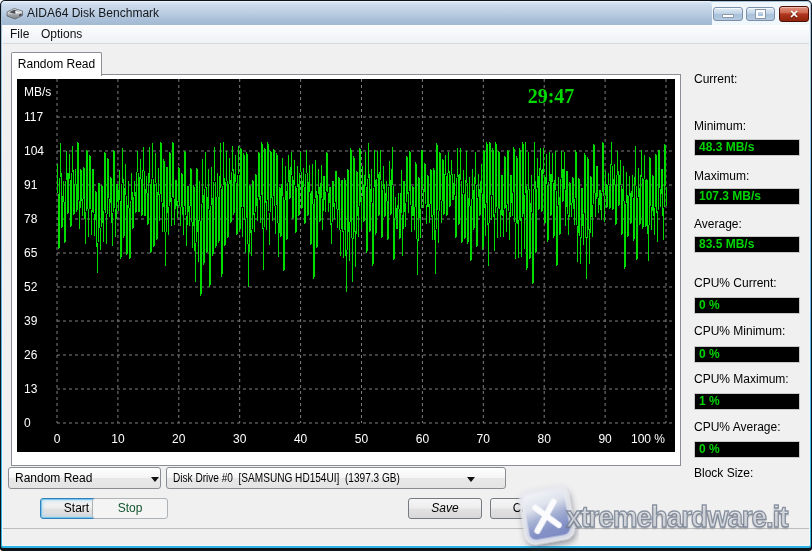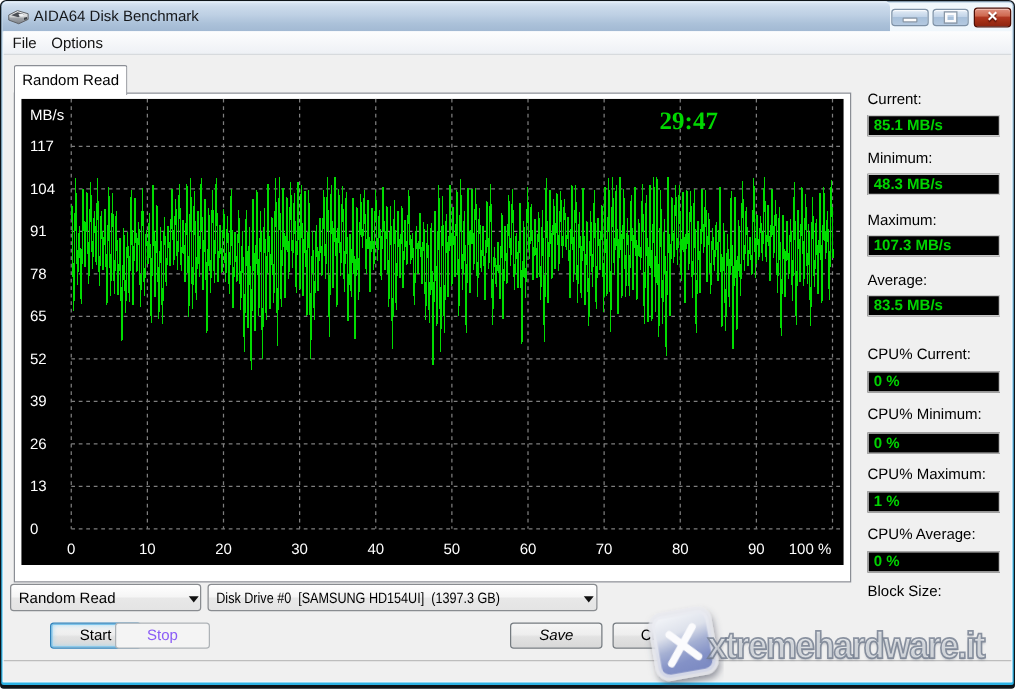--- a/index.html
+++ b/index.html
@@ -25,21 +25,21 @@
   .pane{position:absolute;left:11px;top:74px;width:670px;height:392px;background:#fff;border:1px solid #8b8e95;box-sizing:border-box;z-index:2;}
   .chart{position:absolute;left:5px;top:4px;}
   .plabel{position:absolute;left:694px;font-size:12px;color:#000;z-index:2}
   .pbox{position:absolute;left:694px;width:106px;height:17px;background:#000;border:1px solid #c9c9c9;box-sizing:border-box;color:#00d400;font-weight:bold;font-size:12px;line-height:15px;padding-left:4px;z-index:2}
   .combo{position:absolute;top:467px;height:22px;background:linear-gradient(#ffffff 0%,#f5f5f5 48%,#e8e8e8 52%,#e4e4e4 100%);border:1px solid #898c90;border-radius:3px;box-sizing:border-box;font-size:12px;color:#000;line-height:20px;padding-left:6px;}
   .arrow{position:absolute;top:9px;}
   .sqz{display:inline-block;transform:scaleX(0.84);transform-origin:0 0;white-space:nowrap;}
   .arrow{position:absolute;top:9px;width:0;height:0;border-left:4px solid transparent;border-right:4px solid transparent;border-top:5px solid #111;}
   .btn{position:absolute;top:498px;height:21px;background:linear-gradient(#f5f5f5 0%,#eeeeee 45%,#e2e2e2 55%,#d8d8d8 100%);border:1px solid #757b80;border-radius:3px;box-sizing:border-box;font-size:12px;color:#000;text-align:center;line-height:19px;}
   .btnstart{border:1px solid #2f82bb;box-shadow:inset 0 0 0 1px #7cc3ea, inset 0 0 4px 1px #a8d9f2;margin-left:29px;}
-  .btnstop{border:1px solid #aeb3b7;color:#8b5cf6;background:#f4f4f4;}
+  .btnstop{border:1px solid #aeb3b7;color:#14532d;background:#f4f4f4;}
   .statusline{position:absolute;left:3px;top:528px;width:806px;height:1px;background:#bdbdbd;}
   .wmtext{position:absolute;left:566px;top:500px;font-size:30px;font-weight:bold;letter-spacing:-1.2px;
     color:rgba(229,232,238,0.45);-webkit-text-stroke:1.4px rgba(112,122,140,0.8);
     text-shadow:0 2px 2px rgba(90,98,115,0.35);transform:scaleX(0.93);transform-origin:left;z-index:9;}
   .wmtile{position:absolute;left:515px;top:481px;width:64px;height:70px;z-index:9;}
   svg text{font-family:"Liberation Sans",sans-serif;}
 </style></head>
 <body>
 <div class="win">
  <div class="ring1"></div>
@@ -94,38 +94,37 @@
           <text x="466.3" y="364" text-anchor="middle">70</text>
           <text x="527.2" y="364" text-anchor="middle">80</text>
           <text x="588.1" y="364" text-anchor="middle">90</text>
           <text x="631" y="364" text-anchor="middle">100 %</text>
     </g>
     <polyline points="40.5,84.8 42.0,170.1 43.5,63.8 45.0,148.7 46.5,101.7 48.0,163.9 49.5,72.0 51.0,134.5 52.5,74.9 54.0,148.3 55.5,66.8 57.0,136.2 58.5,89.8 60.0,133.2 61.0,63.4 62.5,149.9 64.0,90.2 65.5,136.9 67.0,87.9 68.5,164.8 70.0,70.7 71.5,157.9 73.0,75.7 74.5,155.9 76.0,89.8 77.5,156.7 79.0,111.7 80.5,194.0 82.0,103.8 83.5,171.1 85.0,106.4 86.5,162.5 88.0,73.3 89.5,164.7 91.0,79.1 92.5,138.3 94.0,98.5 95.5,166.5 97.0,71.5 98.5,158.1 100.0,105.1 101.5,132.3 102.5,91.5 104.0,179.5 105.5,69.4 107.0,158.9 108.5,84.7 110.0,176.1 111.5,102.5 113.0,180.1 114.5,94.4 116.0,149.6 117.5,101.6 119.0,134.1 120.5,72.0 122.0,133.3 123.5,80.0 125.0,137.0 126.5,68.3 128.0,137.4 129.5,97.1 131.0,146.3 132.5,68.1 134.0,174.2 135.5,63.7 137.0,168.3 138.5,74.0 140.0,160.7 141.5,89.5 142.5,142.2 144.0,63.2 145.5,153.1 147.0,79.9 148.5,187.1 150.0,87.8 151.5,155.7 153.0,73.3 154.5,147.4 156.0,63.1 157.5,146.3 159.0,101.0 160.5,139.1 162.0,88.1 163.5,146.5 165.0,94.0 166.5,156.1 168.0,72.0 169.5,167.0 171.0,107.0 172.5,146.5 174.0,89.2 175.5,168.8 177.0,105.6 178.5,202.8 180.0,88.9 181.5,183.2 182.5,102.5 184.0,217.2 185.5,80.2 187.0,185.8 188.5,73.1 190.0,174.0 191.5,90.0 193.0,208.0 194.5,87.8 196.0,176.6 197.5,68.3 199.0,168.5 200.5,94.5 202.0,163.5 203.5,63.6 205.0,197.5 206.5,62.8 208.0,166.5 209.5,71.6 211.0,159.0 212.5,78.8 214.0,144.3 215.5,66.8 217.0,135.5 218.5,75.8 220.0,155.6 221.5,66.6 223.0,152.2 224.0,69.4 225.5,157.5 227.0,74.0 228.5,174.0 230.0,72.8 231.5,208.0 233.0,106.1 234.5,176.6 236.0,101.4 237.5,153.4 239.0,95.2 240.5,142.0 242.0,73.3 243.5,143.8 245.0,62.8 246.5,190.8 248.0,69.0 249.5,151.3 251.0,62.8 252.5,166.2 254.0,72.0 255.5,141.8 257.0,70.1 258.5,154.8 260.0,74.3 261.5,177.7 263.0,108.0 264.0,158.3 265.5,79.1 267.0,192.3 268.5,86.7 270.0,160.9 271.5,76.1 273.0,119.5 274.5,73.3 276.0,140.4 277.5,81.2 279.0,154.2 280.5,87.3 282.0,136.8 283.5,73.4 285.0,129.7 286.5,88.8 288.0,145.3 289.5,70.7 291.0,137.0 292.5,85.7 294.0,166.2 295.5,85.5 297.0,200.2 298.5,81.3 300.0,168.8 301.5,89.9 303.0,143.3 304.5,85.8 305.5,151.2 307.0,96.8 308.5,132.9 310.0,73.3 311.5,132.5 313.0,107.7 314.5,165.3 316.0,102.0 317.5,140.1 319.0,91.8 320.5,148.5 322.0,98.3 323.5,176.6 325.0,100.6 326.5,179.2 328.0,99.1 329.5,213.2 331.0,89.8 332.5,181.8 334.0,69.4 335.5,202.8 337.0,77.5 338.5,187.5 340.0,91.9 341.5,158.4 343.0,69.4 344.5,149.6 345.5,86.9 347.0,142.9 348.5,73.3 350.0,174.1 351.5,64.3 353.0,153.1 354.5,89.7 356.0,187.1 357.5,71.2 359.0,155.7 360.5,72.0 362.0,137.3 363.5,71.1 365.0,158.7 366.5,87.2 368.0,138.2 369.5,101.7 371.0,161.1 372.5,81.8 374.0,136.2 375.5,68.1 377.0,181.2 378.5,118.5 380.0,150.2 381.5,114.5 383.0,160.4 384.5,91.1 385.5,176.5 387.0,101.6 388.5,147.8 390.0,77.0 391.5,133.7 393.0,72.0 394.5,152.6 396.0,107.2 397.5,151.3 399.0,83.1 400.5,195.9 402.0,98.0 403.5,159.4 405.0,70.7 406.5,128.5 408.0,84.1 409.5,145.2 411.0,96.3 412.5,143.6 414.0,90.4 415.5,160.9 417.0,89.4 418.5,194.9 420.0,63.8 421.5,163.5 423.0,73.3 424.5,144.2 426.0,79.9 427.0,136.2 428.5,75.6 430.0,137.4 431.5,73.5 433.0,127.6 434.5,80.6 436.0,121.3 437.5,94.8 439.0,159.4 440.5,69.4 442.0,146.2 443.5,68.8 445.0,163.6 446.5,91.0 448.0,159.6 449.5,71.7 451.0,164.7 452.5,97.8 454.0,181.8 455.5,89.8 457.0,150.5 458.5,73.3 460.0,168.2 461.5,95.4 463.0,137.3 464.5,85.4 466.0,170.6 467.0,70.7 468.5,157.4 470.0,63.2 471.5,186.6 473.0,62.8 474.5,141.3 476.0,69.1 477.5,172.0 479.0,62.8 480.5,159.2 482.0,72.0 483.5,158.4 485.0,95.6 486.5,157.8 488.0,76.8 489.5,153.3 491.0,70.9 492.5,161.0 494.0,96.0 495.5,137.3 497.0,68.1 498.5,180.2 500.0,77.3 501.5,178.6 503.0,69.2 504.5,177.9 506.0,62.8 507.5,170.4 508.5,62.8 510.0,190.9 511.5,73.3 513.0,180.1 514.5,95.9 516.0,205.4 517.5,62.8 519.0,174.0 520.5,78.8 522.0,131.0 523.5,69.4 525.0,133.2 526.5,69.4 528.0,145.4 529.5,74.7 531.0,163.2 532.5,73.4 534.0,136.6 535.5,74.1 537.0,159.0 538.5,72.3 540.0,187.1 541.5,98.0 543.0,155.7 544.5,71.9 546.0,123.0 547.5,73.3 548.5,146.9 550.0,91.7 551.5,156.2 553.0,103.4 554.5,137.5 556.0,98.3 557.5,145.8 559.0,70.7 560.5,182.8 562.0,99.1 563.5,185.4 565.0,108.6 566.5,166.2 568.0,73.7 569.5,200.2 571.0,78.5 572.5,185.1 574.0,97.2 575.5,157.9 577.0,65.5 578.5,137.7 580.0,86.7 581.5,133.5 583.0,111.0 584.5,140.8 586.0,63.4 587.5,143.0 588.5,92.4 590.0,128.9 591.5,94.2 593.0,130.0 594.5,62.9 596.0,130.5 597.5,85.0 599.0,145.7 600.5,72.0 602.0,127.3 603.5,81.4 605.0,155.7 606.5,87.0 608.0,189.7 609.5,92.9 611.0,158.3 612.5,97.5 614.0,144.5 615.5,96.1 617.0,161.6 618.5,66.8 620.0,180.9 621.5,89.4 623.0,146.4 624.5,70.9 626.0,149.7 627.5,76.4 629.0,147.8 630.0,100.5 631.5,181.8 633.0,78.3 634.5,150.7 636.0,96.3 637.5,156.3 639.0,75.2 640.5,163.2 642.0,70.7 643.5,128.4 645.0,89.6 646.5,161.2 648.0,65.1 649.5,127.4" fill="none" stroke="#00dc00" stroke-width="1" shape-rendering="crispEdges"></polyline>
     <text x="534" y="24" text-anchor="middle" style="font-family:'Liberation Serif',serif;font-weight:bold;font-size:20px" fill="#00d800">29:47</text>
    </svg>
  </div>
  <div class="plabel" style="top:72px">Current:</div>
-    <div class="pbox" style="top:92px">85.1 MB/s</div>
     <div class="plabel" style="top:119px">Minimum:</div>
     <div class="pbox" style="top:139px">48.3 MB/s</div>
     <div class="plabel" style="top:169px">Maximum:</div>
     <div class="pbox" style="top:188px">107.3 MB/s</div>
     <div class="plabel" style="top:217px">Average:</div>
     <div class="pbox" style="top:236px">83.5 MB/s</div>
     <div class="plabel" style="top:276px">CPU% Current:</div>
     <div class="pbox" style="top:297px">0 %</div>
     <div class="plabel" style="top:324px">CPU% Minimum:</div>
     <div class="pbox" style="top:346px">0 %</div>
     <div class="plabel" style="top:372px">CPU% Maximum:</div>
     <div class="pbox" style="top:393px">1 %</div>
     <div class="plabel" style="top:420px">CPU% Average:</div>
     <div class="pbox" style="top:441px">0 %</div>
     <div class="plabel" style="top:466px">Block Size:</div>
  <div class="combo" style="left:8px;width:153px;">Random Read<div class="arrow" style="left:142px;"></div></div>
- <div class="combo" style="left:166px;width:312px;"><span class="sqz">Disk Drive #0&nbsp; [SAMSUNG HD154UI]&nbsp; (1397.3 GB)</span><div class="arrow" style="left:300px;"></div></div>
+ <div class="combo" style="left:166px;width:340px;"><span class="sqz">Disk Drive #0&nbsp; [SAMSUNG HD154UI]&nbsp; (1397.3 GB)</span><div class="arrow" style="left:300px;"></div></div>
  <div class="btn btnstart" style="left:11px;width:73px;">Start</div>
  <div class="btn btnstop" style="left:92px;width:76px;">Stop</div>
  <div class="btn" style="left:408px;width:74px;font-style:italic;">Save</div>
  <div class="btn" style="left:490px;width:74px;">Clear</div>
  <div class="statusline"></div>
  <div class="titlebar">
   <svg class="hdd" width="18" height="13" viewBox="0 0 18 13">
     <defs>
           <linearGradient id="hg" x1="0" y1="0" x2="0" y2="1">
       <stop offset="0" stop-color="#f5f6f7"></stop>

